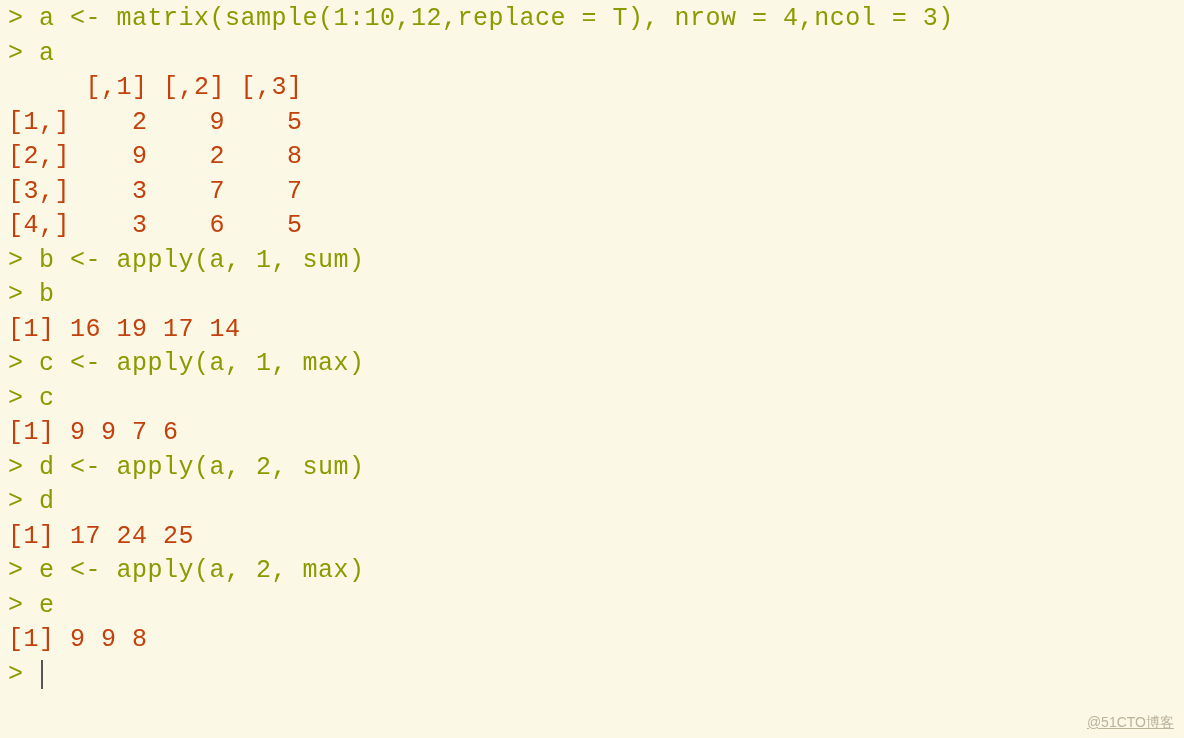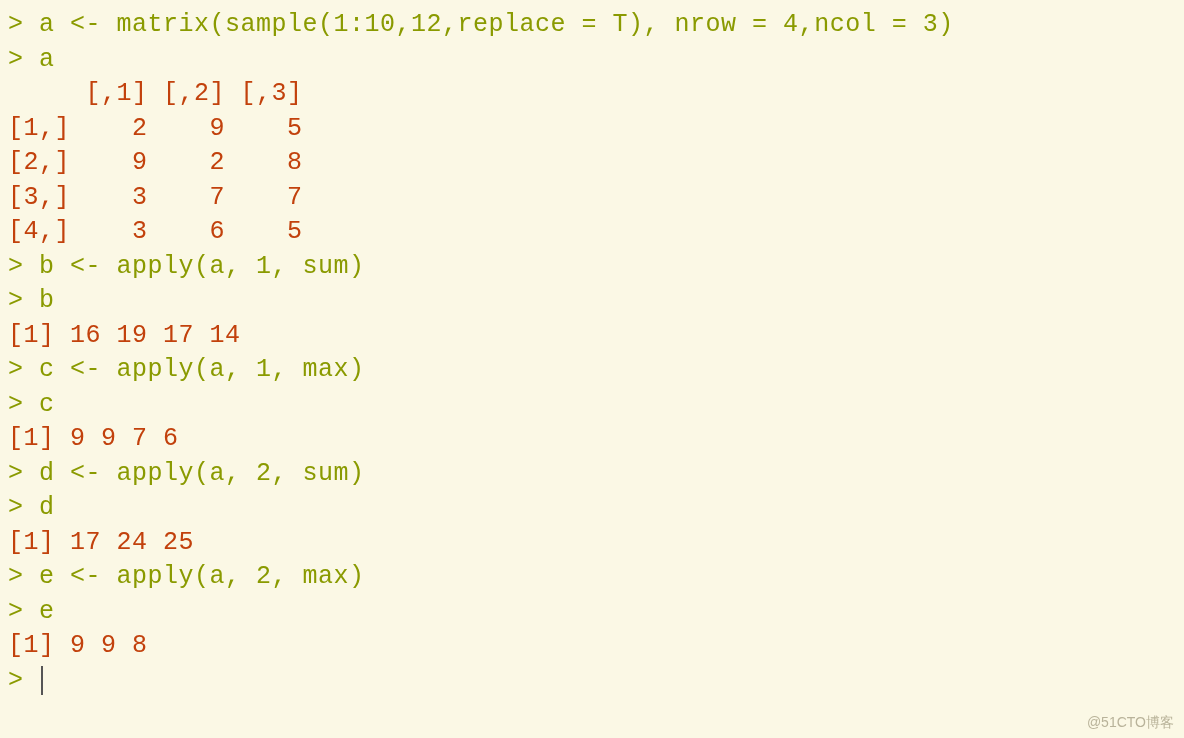--- a/index.html
+++ b/index.html
@@ -10,33 +10,34 @@
     font-size: 25px;
     line-height: 1.38;
     color: #4a4a4a;
     width: 1184px;
     height: 738px;
     overflow: hidden;
     position: relative;
     letter-spacing: 0.5px;
   }
   .console {
-    padding: 8px 8px 0 8px;
+    padding: 2px 8px 0 8px;
     white-space: pre;
   }
   .prompt { color: #8a9a00; }   
   .out    { color: #c2410c; }   
   .watermark {
     position: absolute;
     right: 10px;
     bottom: 6px;
     font-size: 14px;
     color: #b9b39a;
     font-family: sans-serif;
     letter-spacing: 0;
+    text-decoration: underline;
   }
   .cursor {
     display: inline-block;
     width: 2px;
     height: 1.15em;
     background: #555;
     vertical-align: text-bottom;
     margin-left: 2px;
   }
 </style>

